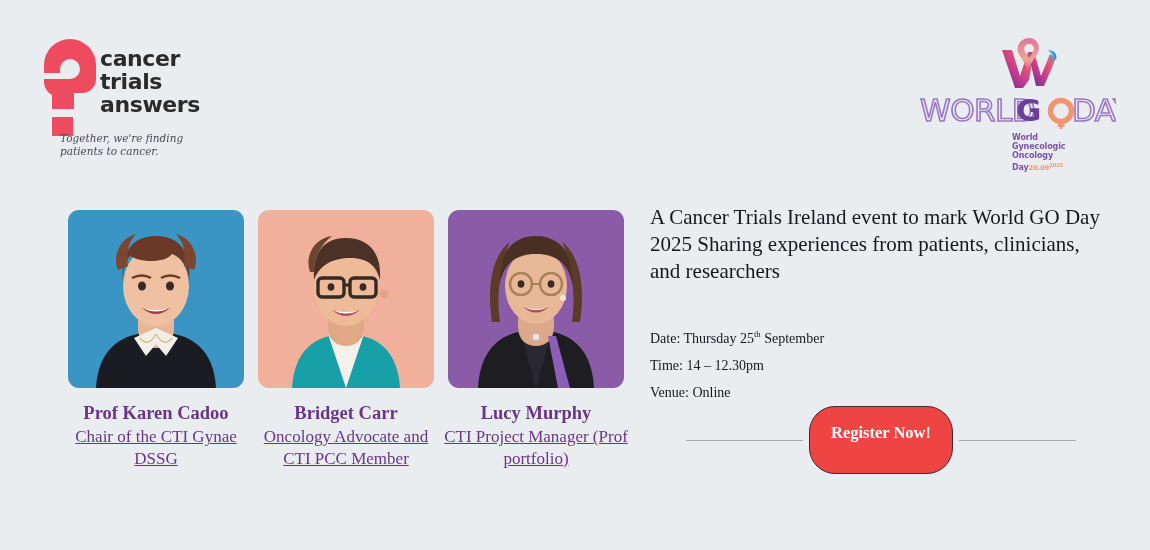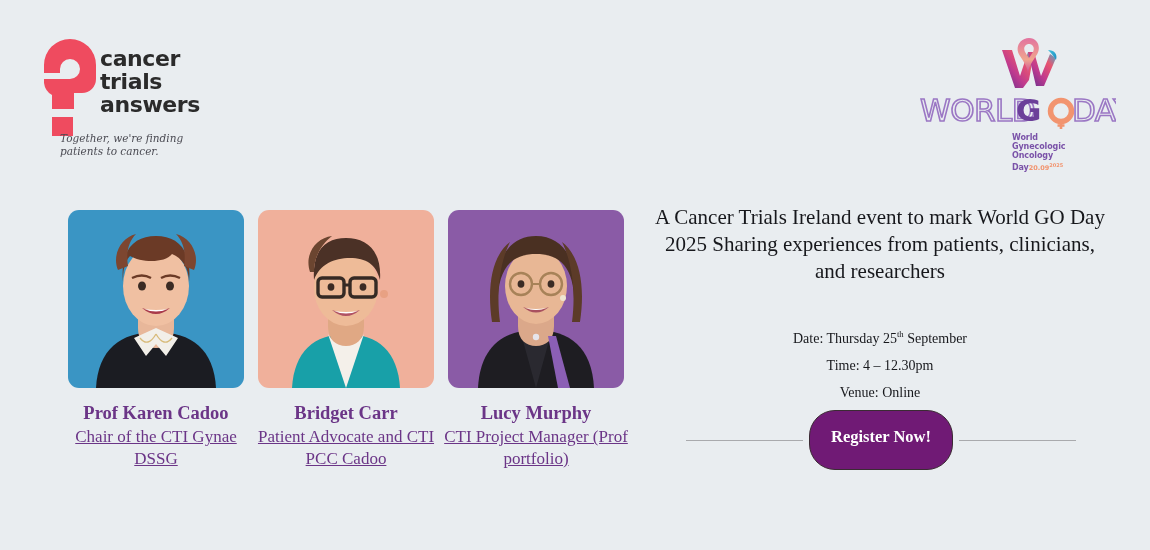--- a/index.html
+++ b/index.html
@@ -160,21 +160,20 @@
     color: #6b3587;
     text-decoration: underline;
   }
 
   
   .info {
     position: absolute;
     left: 650px;
     top: 204px;
     width: 460px;
-    text-align: center;
   }
   .info-blurb {
     font-family: "Liberation Serif", serif;
     font-size: 21px;
     line-height: 27px;
     color: #17181c;
   }
   .info-details {
     margin-top: 36px;
     font-family: "Liberation Serif", serif;
@@ -200,24 +199,24 @@
   }
   .reg-line {
     flex: 1 1 auto;
     height: 1px;
     background: #a9aaad;
   }
   .register-btn {
     flex: 0 0 auto;
     margin: 0 6px;
     padding: 0 21px;
-    height: 60px;
+    height: 68px;
     line-height: 52px;
     border-radius: 26px;
-    background: #701a75;
+    background: #ef4444;
     border: 1.5px solid #3b2b33;
     color: #ffffff;
     font-family: "Liberation Serif", serif;
     font-weight: bold;
     font-size: 16.5px;
     white-space: nowrap;
     box-sizing: border-box;
     cursor: pointer;
   }
 </style>
@@ -332,21 +331,21 @@
           <rect x="92" y="68" width="26" height="19" rx="4" fill="none" stroke="#352a24" stroke-width="3.4"></rect>
           <path d="M86 75 L92 75" stroke="#352a24" stroke-width="3"></path>
           <ellipse cx="73" cy="77" rx="3.4" ry="3.8" fill="#3b2b24"></ellipse>
           <ellipse cx="105" cy="77" rx="3.4" ry="3.8" fill="#3b2b24"></ellipse>
           <path d="M74 100 Q88 112 102 100 Q88 106 74 100 Z" fill="#b05263"></path>
           <path d="M76 101 Q88 106 100 101 Q88 103 76 101 Z" fill="#ffffff"></path>
           <ellipse cx="126" cy="84" rx="4" ry="4" fill="#e8a183"></ellipse>
         </svg>
       </div>
       <div class="sp-name">Bridget Carr</div>
-      <div class="sp-role">Patient Advocate and CTI PCC Cadoo</div>
+      <div class="sp-role">Oncology Advocate and CTI PCC Member</div>
     </div>
 
     <div class="speaker speaker-2">
       <div class="photo">
         <svg viewBox="0 0 176 178" xmlns="http://www.w3.org/2000/svg">
           <rect width="176" height="178" fill="#8a5ba6"></rect>
           <path d="M30 178 C32 138 54 120 88 120 C122 120 144 138 146 178 Z" fill="#1e1d22"></path>
           <path d="M72 120 L88 178 L104 120 C98 132 78 132 72 120 Z" fill="#2a2930"></path>
           <path d="M70 116 C70 130 78 136 88 136 C98 136 106 130 106 116 L106 98 L70 98 Z" fill="#dba88a"></path>
           <ellipse cx="88" cy="76" rx="31" ry="38" fill="#e8b795"></ellipse>
@@ -368,21 +367,21 @@
       <div class="sp-name">Lucy Murphy</div>
       <div class="sp-role">CTI Project Manager (Prof portfolio)</div>
     </div>
 
   </div>
 
   <div class="info">
     <div class="info-blurb">A Cancer Trials Ireland event to mark World GO Day 2025 Sharing experiences from patients, clinicians, and researchers</div>
     <div class="info-details">
       <div><span>Date: Thursday 25</span><sup>th</sup><span> September</span></div>
-      <div>Time: 4 – 12.30pm</div>
+      <div>Time: 14 – 12.30pm</div>
       <div>Venue: Online</div>
     </div>
   </div>
 
   <div class="register-row">
     <div class="reg-line"></div>
     <div class="register-btn">Register Now!</div>
     <div class="reg-line"></div>
   </div>
 

